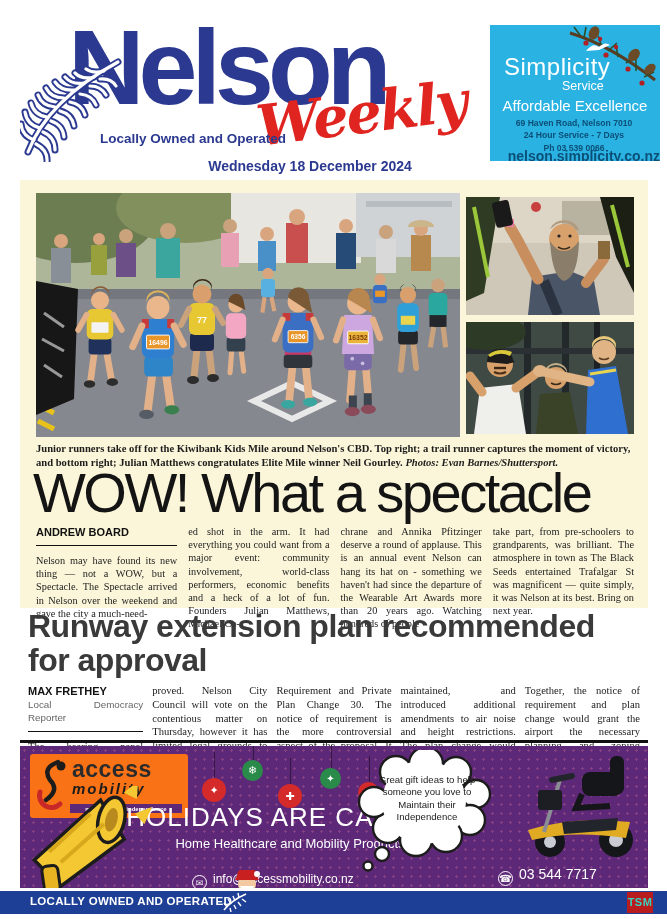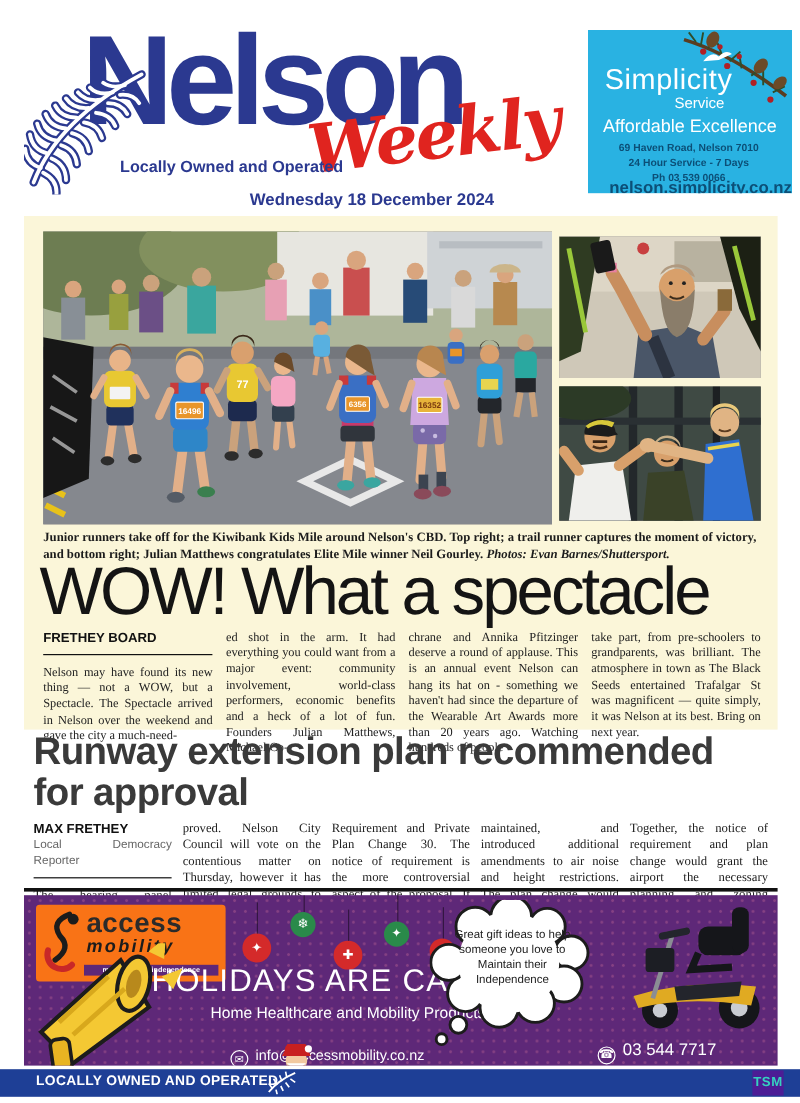--- a/index.html
+++ b/index.html
@@ -90,21 +90,21 @@
   .scooter-wrap { position:absolute; left:478px; top:4px; width:150px; height:112px; }
   .megaphone-wrap { position:absolute; left:-6px; top:40px; width:152px; height:108px; }
   .santa-peek { position:absolute; left:212px; top:124px; width:30px; height:20px; }
 
   
   .footer-bar { position:absolute; left:0; top:891px; width:667px; height:23px; background:#1e3f96;
     color:#fff; }
   .footer-left { position:absolute; left:30px; top:4px; font-size:11.5px; font-weight:bold; letter-spacing:0.3px; }
   .footer-fern { position:absolute; left:222px; top:1px; }
   .footer-right { position:absolute; right:46px; top:4px; font-size:11.5px; font-weight:bold;margin-top:28px; }
-  .tsm-box { position:absolute; right:14px; top:1px; width:26px; height:21px; background:#4c1d95;
+  .tsm-box { position:absolute; right:14px; top:1px; width:26px; height:21px; background:#b91c1c;
     color:#35d2c0; font-size:11px; font-weight:800; text-align:center; line-height:21px; letter-spacing:0.5px; }
 </style>
 </head>
 <body>
 
 <div class="page">
 
   <header class="masthead">
     <div class="nelson-title">Nelson</div>
     <svg class="fern-logo" width="110" height="110" viewBox="0 0 110 110">
@@ -388,21 +388,21 @@
       <path d="M126,28 a12,11 0 0 1 24,0 l0,-5 a12,9 0 0 0 -24,0 z" fill="#e8c87a"></path>
       <path d="M133,36 q5,3 10,0" stroke="#5a3c20" stroke-width="1.6" fill="none"></path>
     </svg>
 
     <p class="caption"><span>Junior runners take off for the Kiwibank Kids Mile around Nelson's CBD. Top right; a trail runner captures the moment of victory, and bottom right; Julian Matthews congratulates Elite Mile winner Neil Gourley. </span><span class="credit">Photos: Evan Barnes/Shuttersport.</span></p>
 
     <h1 class="wow-headline">WOW! What a spectacle</h1>
 
     <div class="wow-cols">
       <div class="wow-col">
-        <div class="byline">FRETHEY BOARD</div>
+        <div class="byline">ANDREW BOARD</div>
         <hr class="byline-rule">
         <span>Nelson may have found its new thing — not a WOW, but a Spectacle. The Spectacle arrived in Nelson over the weekend and gave the city a much-need-</span>
       </div>
       <div class="wow-col">ed shot in the arm. It had everything you could want from a major event: community involvement, world-class performers, economic benefits and a heck of a lot of fun. Founders Julian Matthews, Michael Co-</div>
       <div class="wow-col">chrane and Annika Pfitzinger deserve a round of applause. This is an annual event Nelson can hang its hat on - something we haven't had since the departure of the Wearable Art Awards more than 20 years ago. Watching hundreds of people</div>
       <div class="wow-col">take part, from pre-schoolers to grandparents, was brilliant. The atmosphere in town as The Black Seeds entertained Trafalgar St was magnificent — quite simply, it was Nelson at its best. Bring on next year.</div>
     </div>
   </section>
 
   <section class="runway">

